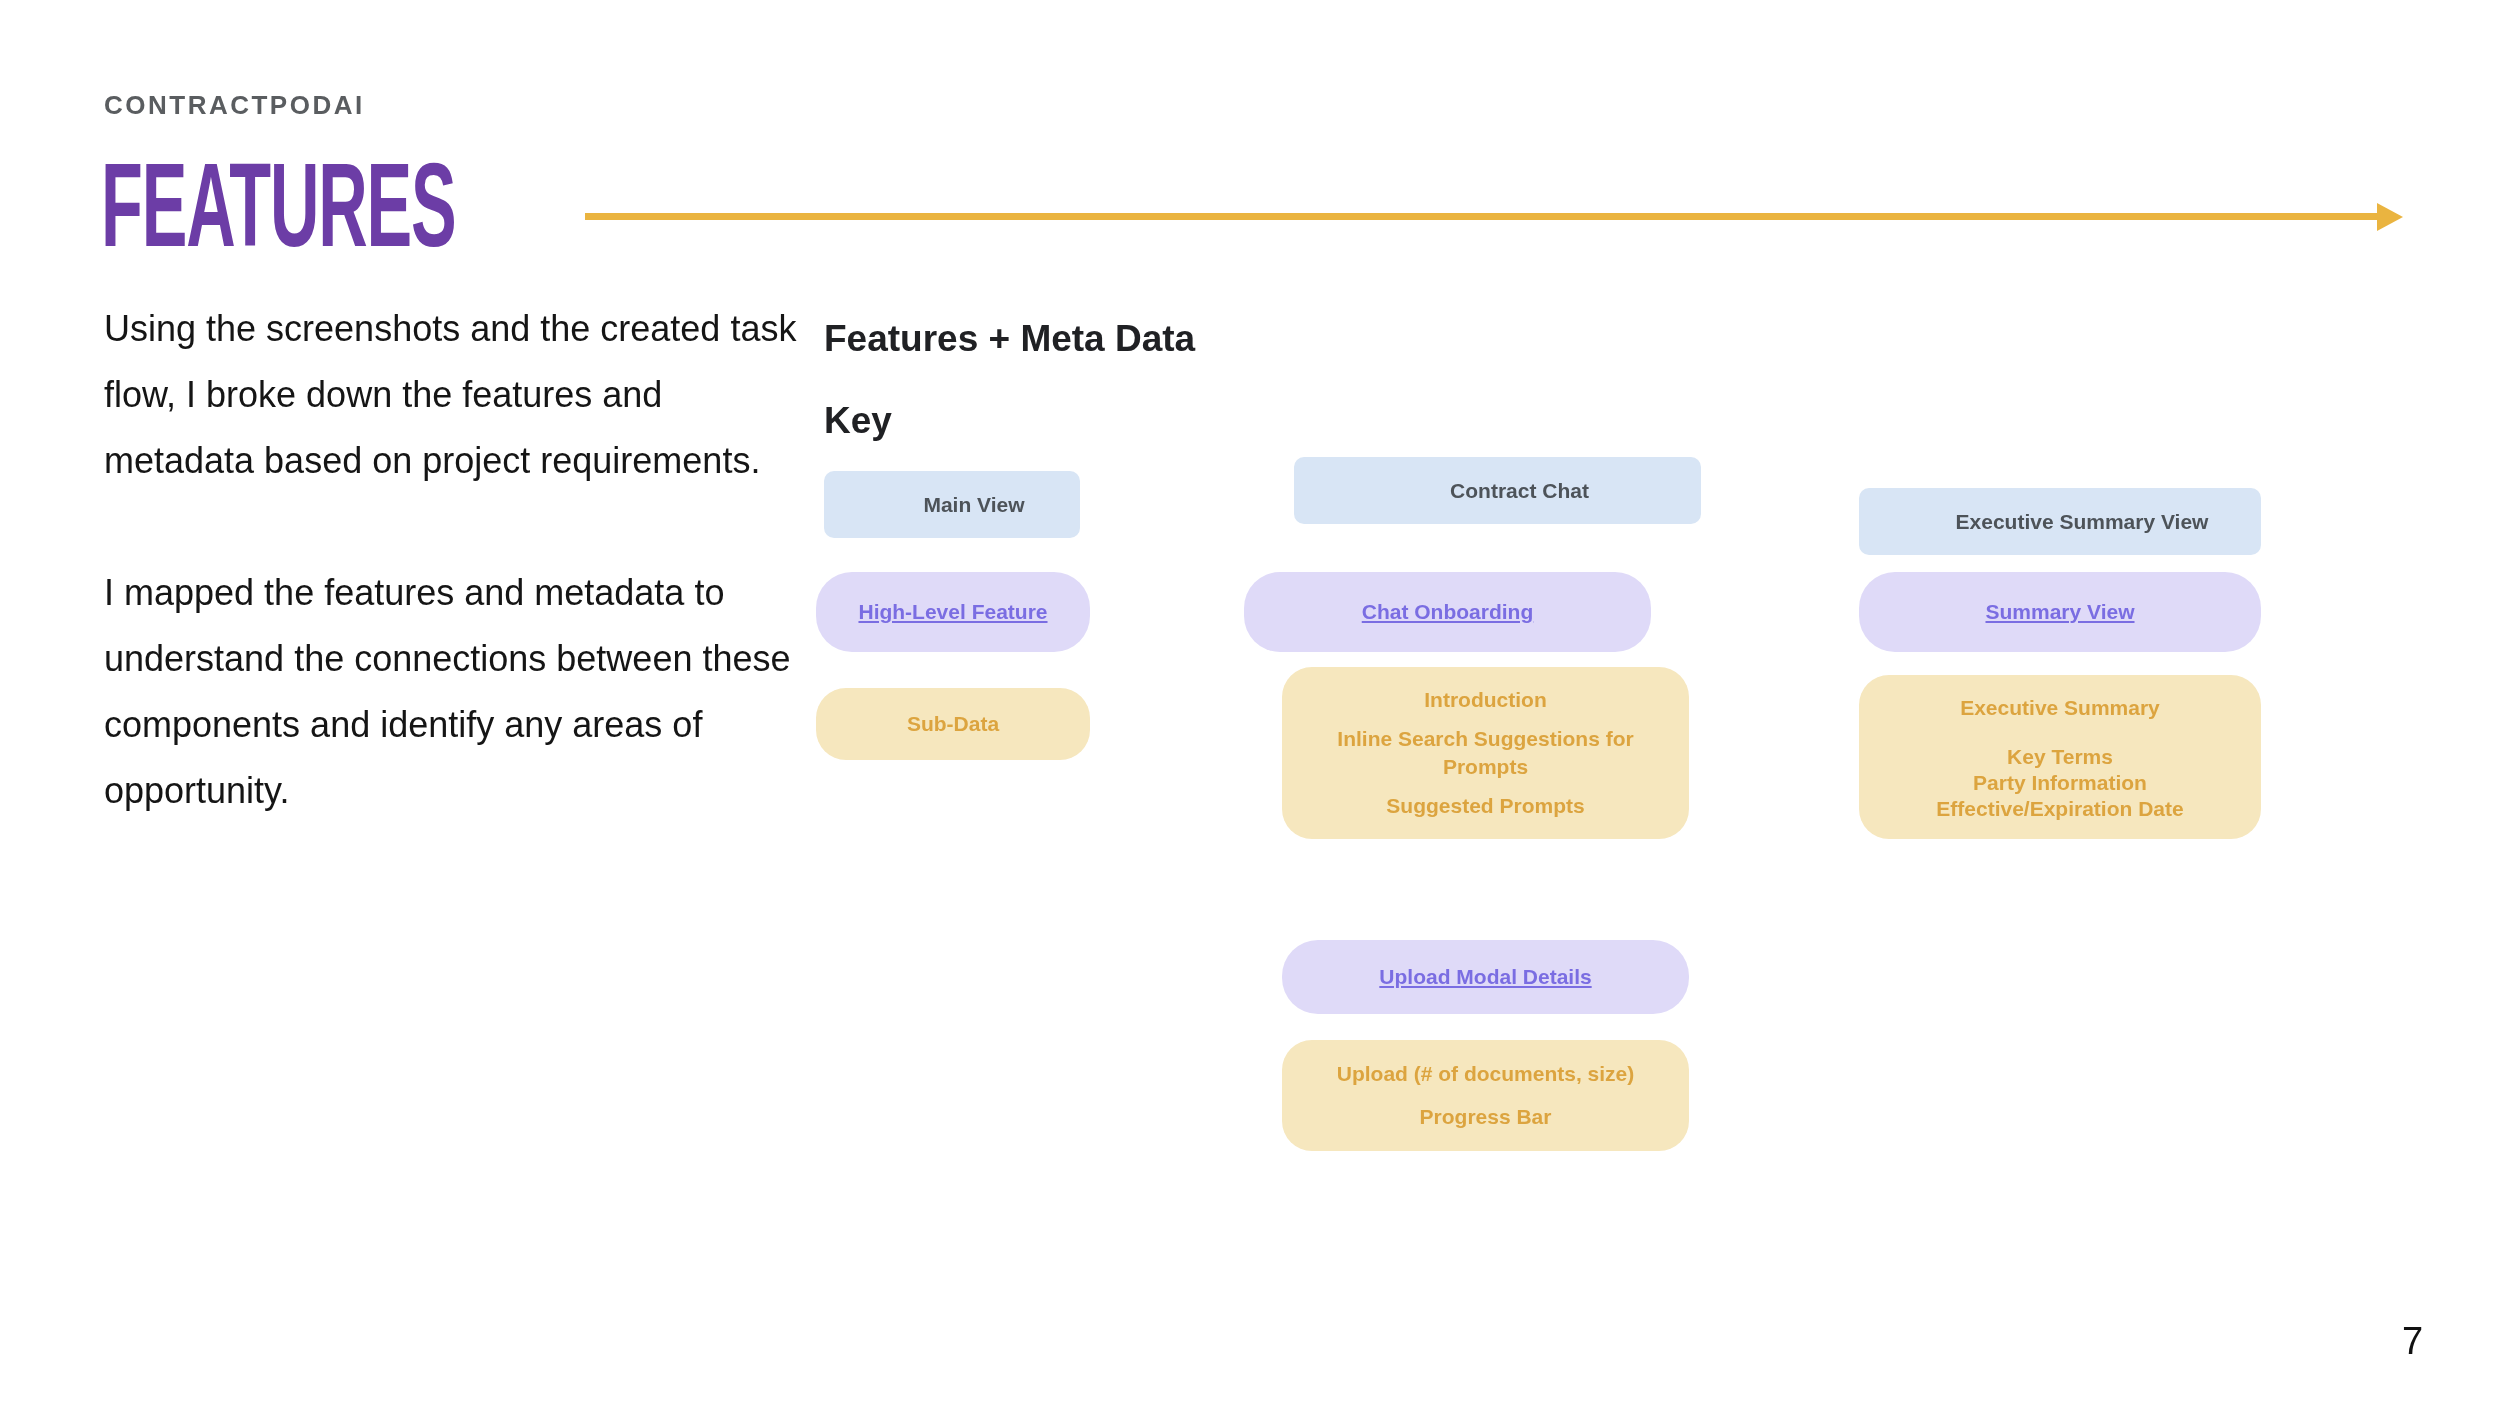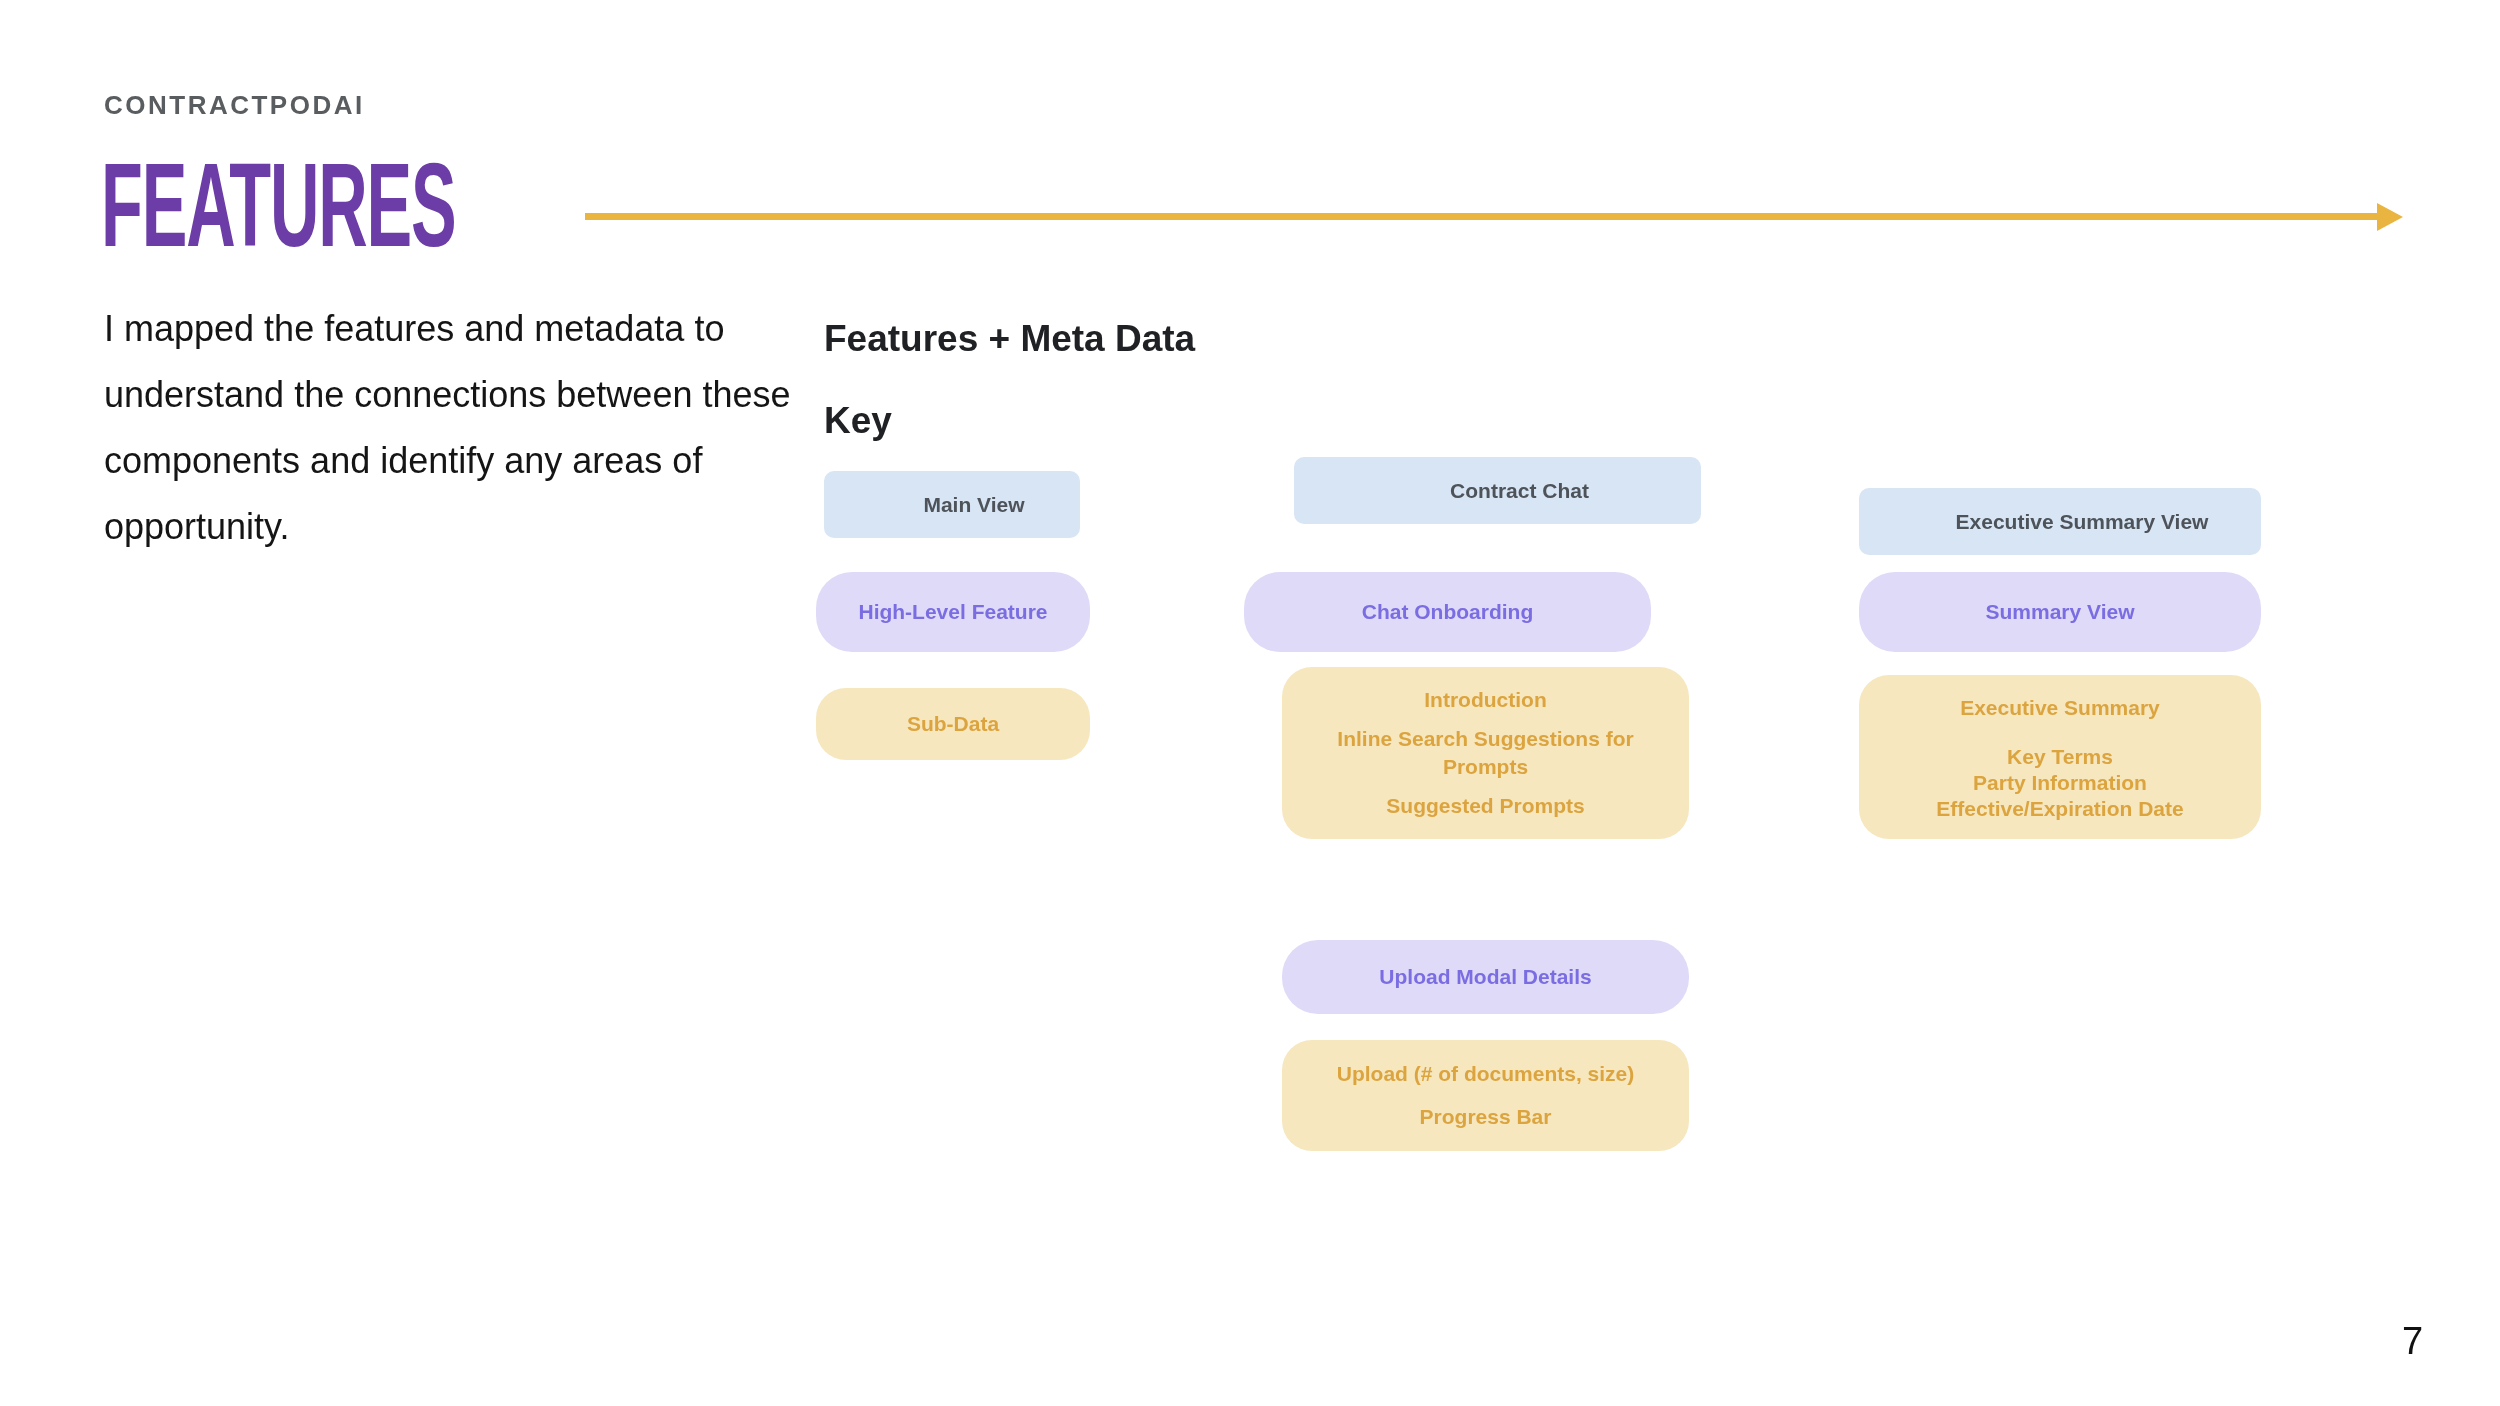--- a/index.html
+++ b/index.html
@@ -87,20 +87,21 @@
     color: var(--box-blue-text, #4d5359);
     font-size: 21px;
     border-radius: 10px;
     padding-left: 44px;
   }
   .box.lavender {
     background: var(--box-lavender, #dfdaf8);
     color: var(--box-lavender-text, #7a6de2);
     font-size: 21px;
     border-radius: 36px;
+    text-decoration: underline;
   }
   .box.yellow {
     background: var(--box-yellow, #f6e7be);
     color: var(--box-yellow-text, #dca43f);
     font-size: 21px;
     border-radius: 30px;
   }
 
   .b-main  { left: 824px;  top: 471px; width: 256px; height: 67px; }
   .b-chat  { left: 1282px; top: 457px; width: 407px; height: 67px; margin-left: 12px; }
@@ -159,20 +160,21 @@
   <div class="brand">CONTRACTPODAI</div>
 
   <h1 class="title">FEATURES</h1>
 
   <div class="arrow">
     <div class="arrow-line"></div>
     <div class="arrow-head"></div>
   </div>
 
   <div class="intro">
+    <p>Using the screenshots and the created task flow, I broke down the features and metadata based on project requirements.</p>
     <p>I mapped the features and metadata to understand the connections between these components and identify any areas of opportunity.</p>
   </div>
 
   <div class="diagram-heading">Features + Meta Data</div>
   <div class="key-label">Key</div>
 
   <div class="box blue b-main">Main View</div>
   <div class="box blue b-chat">Contract Chat</div>
   <div class="box blue b-exec">Executive Summary View</div>
 

